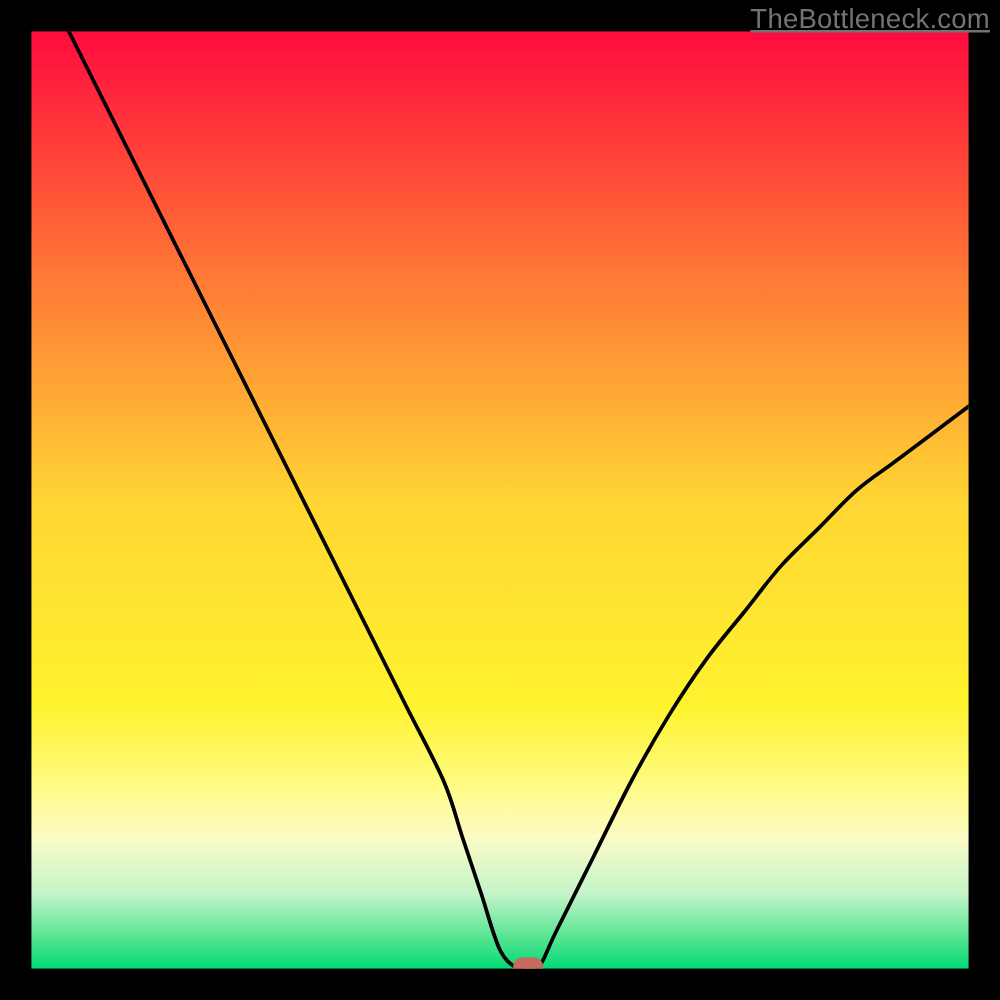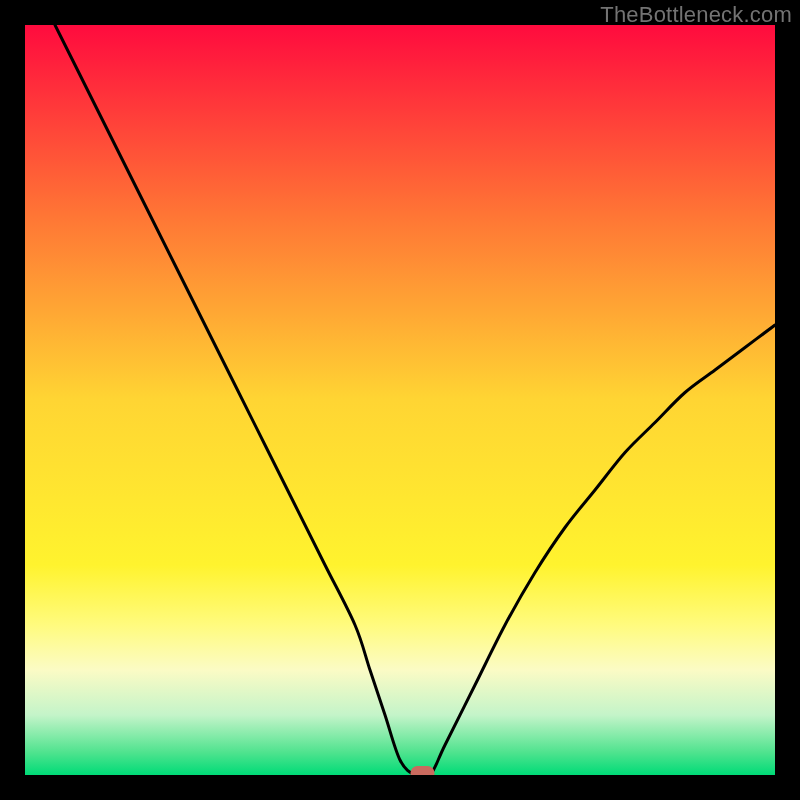--- a/index.html
+++ b/index.html
@@ -19,20 +19,21 @@
   }
   .watermark {
     position: absolute;
     top: 2px;
     right: 8px;
     color: #737373;
     font-size: 22px;
     font-weight: 500;
     letter-spacing: 0.2px;
     z-index: 10;
+    text-decoration: underline;
   }
   .plot {
     position: absolute;
     left: 25px;
     top: 25px;
     width: 750px;
     height: 750px;
   }
   .plot svg {
     display: block;

